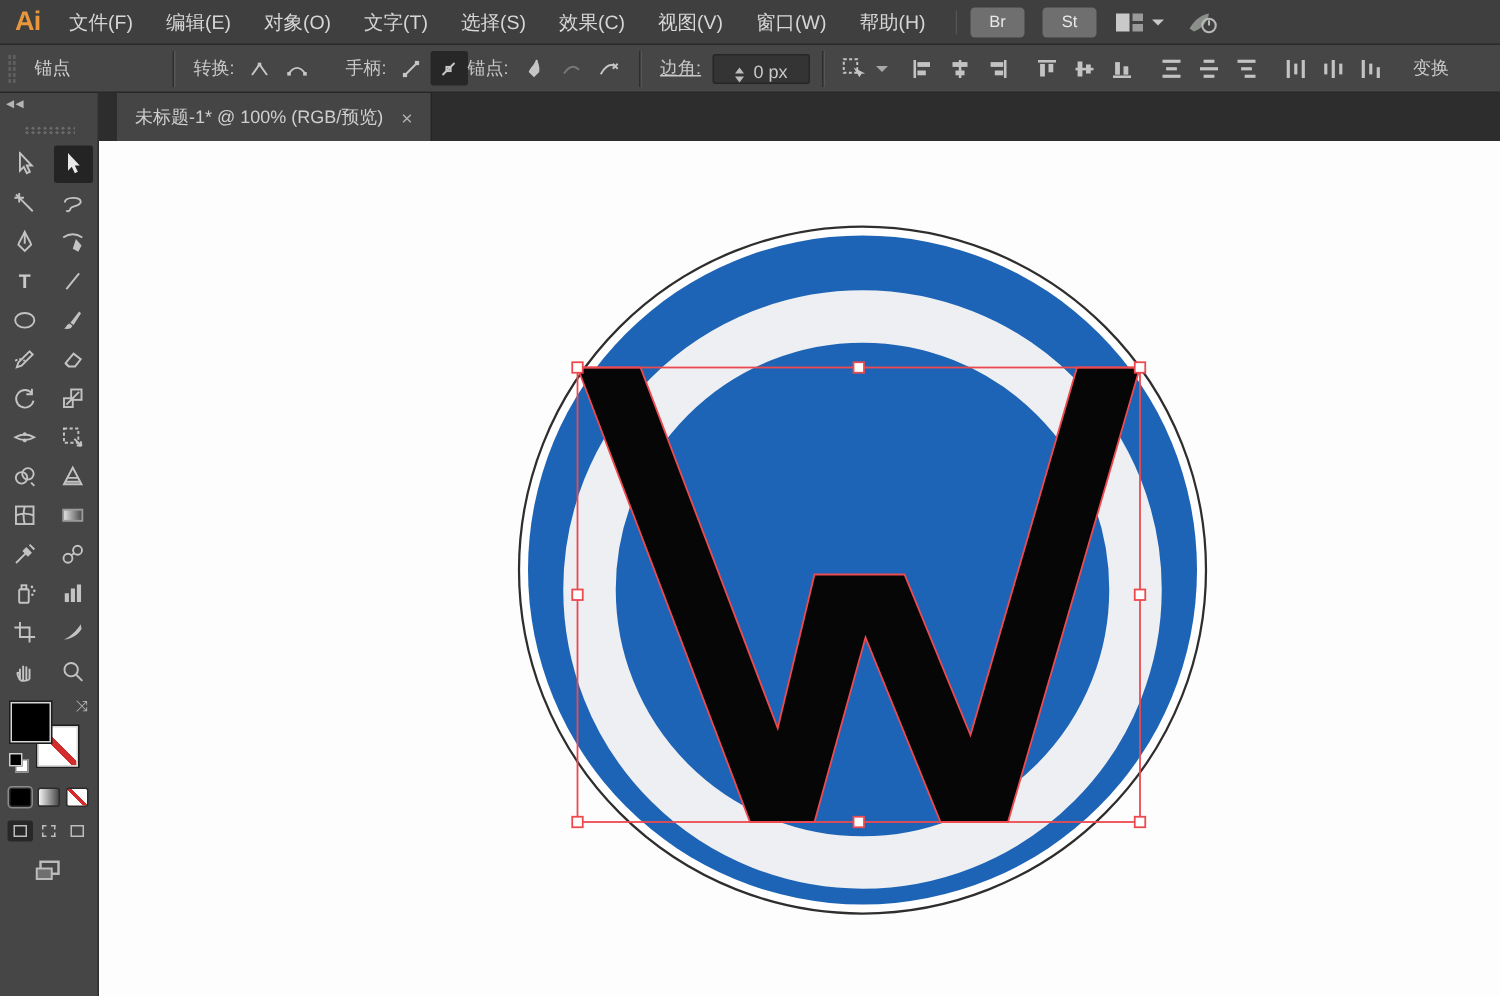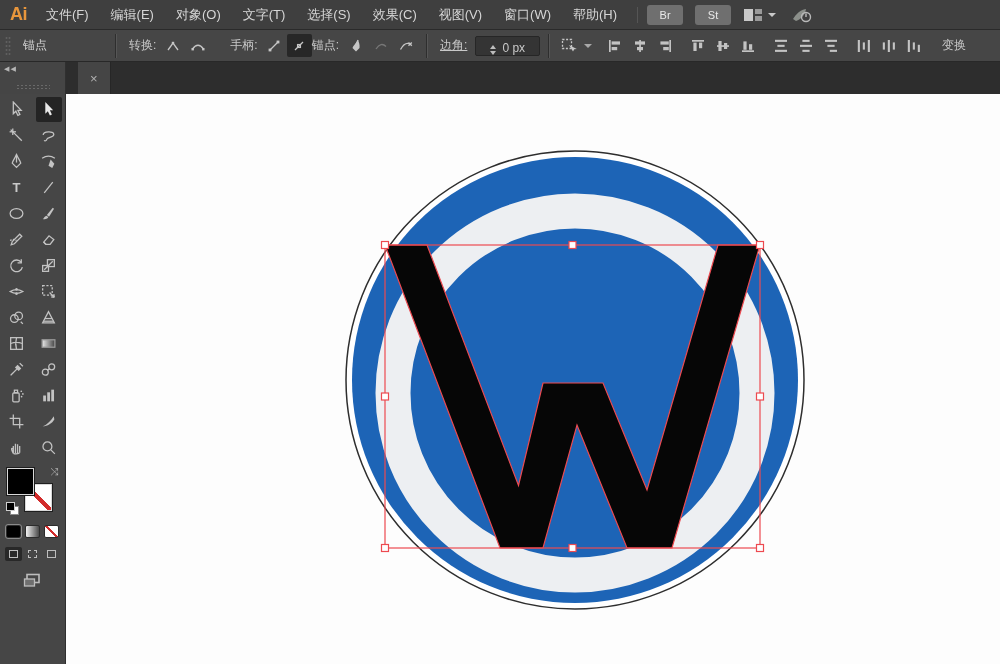--- a/index.html
+++ b/index.html
@@ -288,20 +288,21 @@
   <span class="cb-label tr-label">变换</span>
 </div>
 
 <div class="tabstrip">
   <div class="panel-head">
     <span class="collapse">◀◀</span>
     <span class="dots"></span>
   </div>
   <div class="tab-spacer"></div>
   <div class="doc-tab">
+    <span>未标题-1* @ 100% (RGB/预览)</span>
     <span class="tab-close">×</span>
   </div>
 </div>
 
 <div class="main">
 
   <div class="toolpanel">
     <div class="tool-grid">
       <div class="tool">
         <svg width="17" height="17" viewBox="0 0 16 16">

